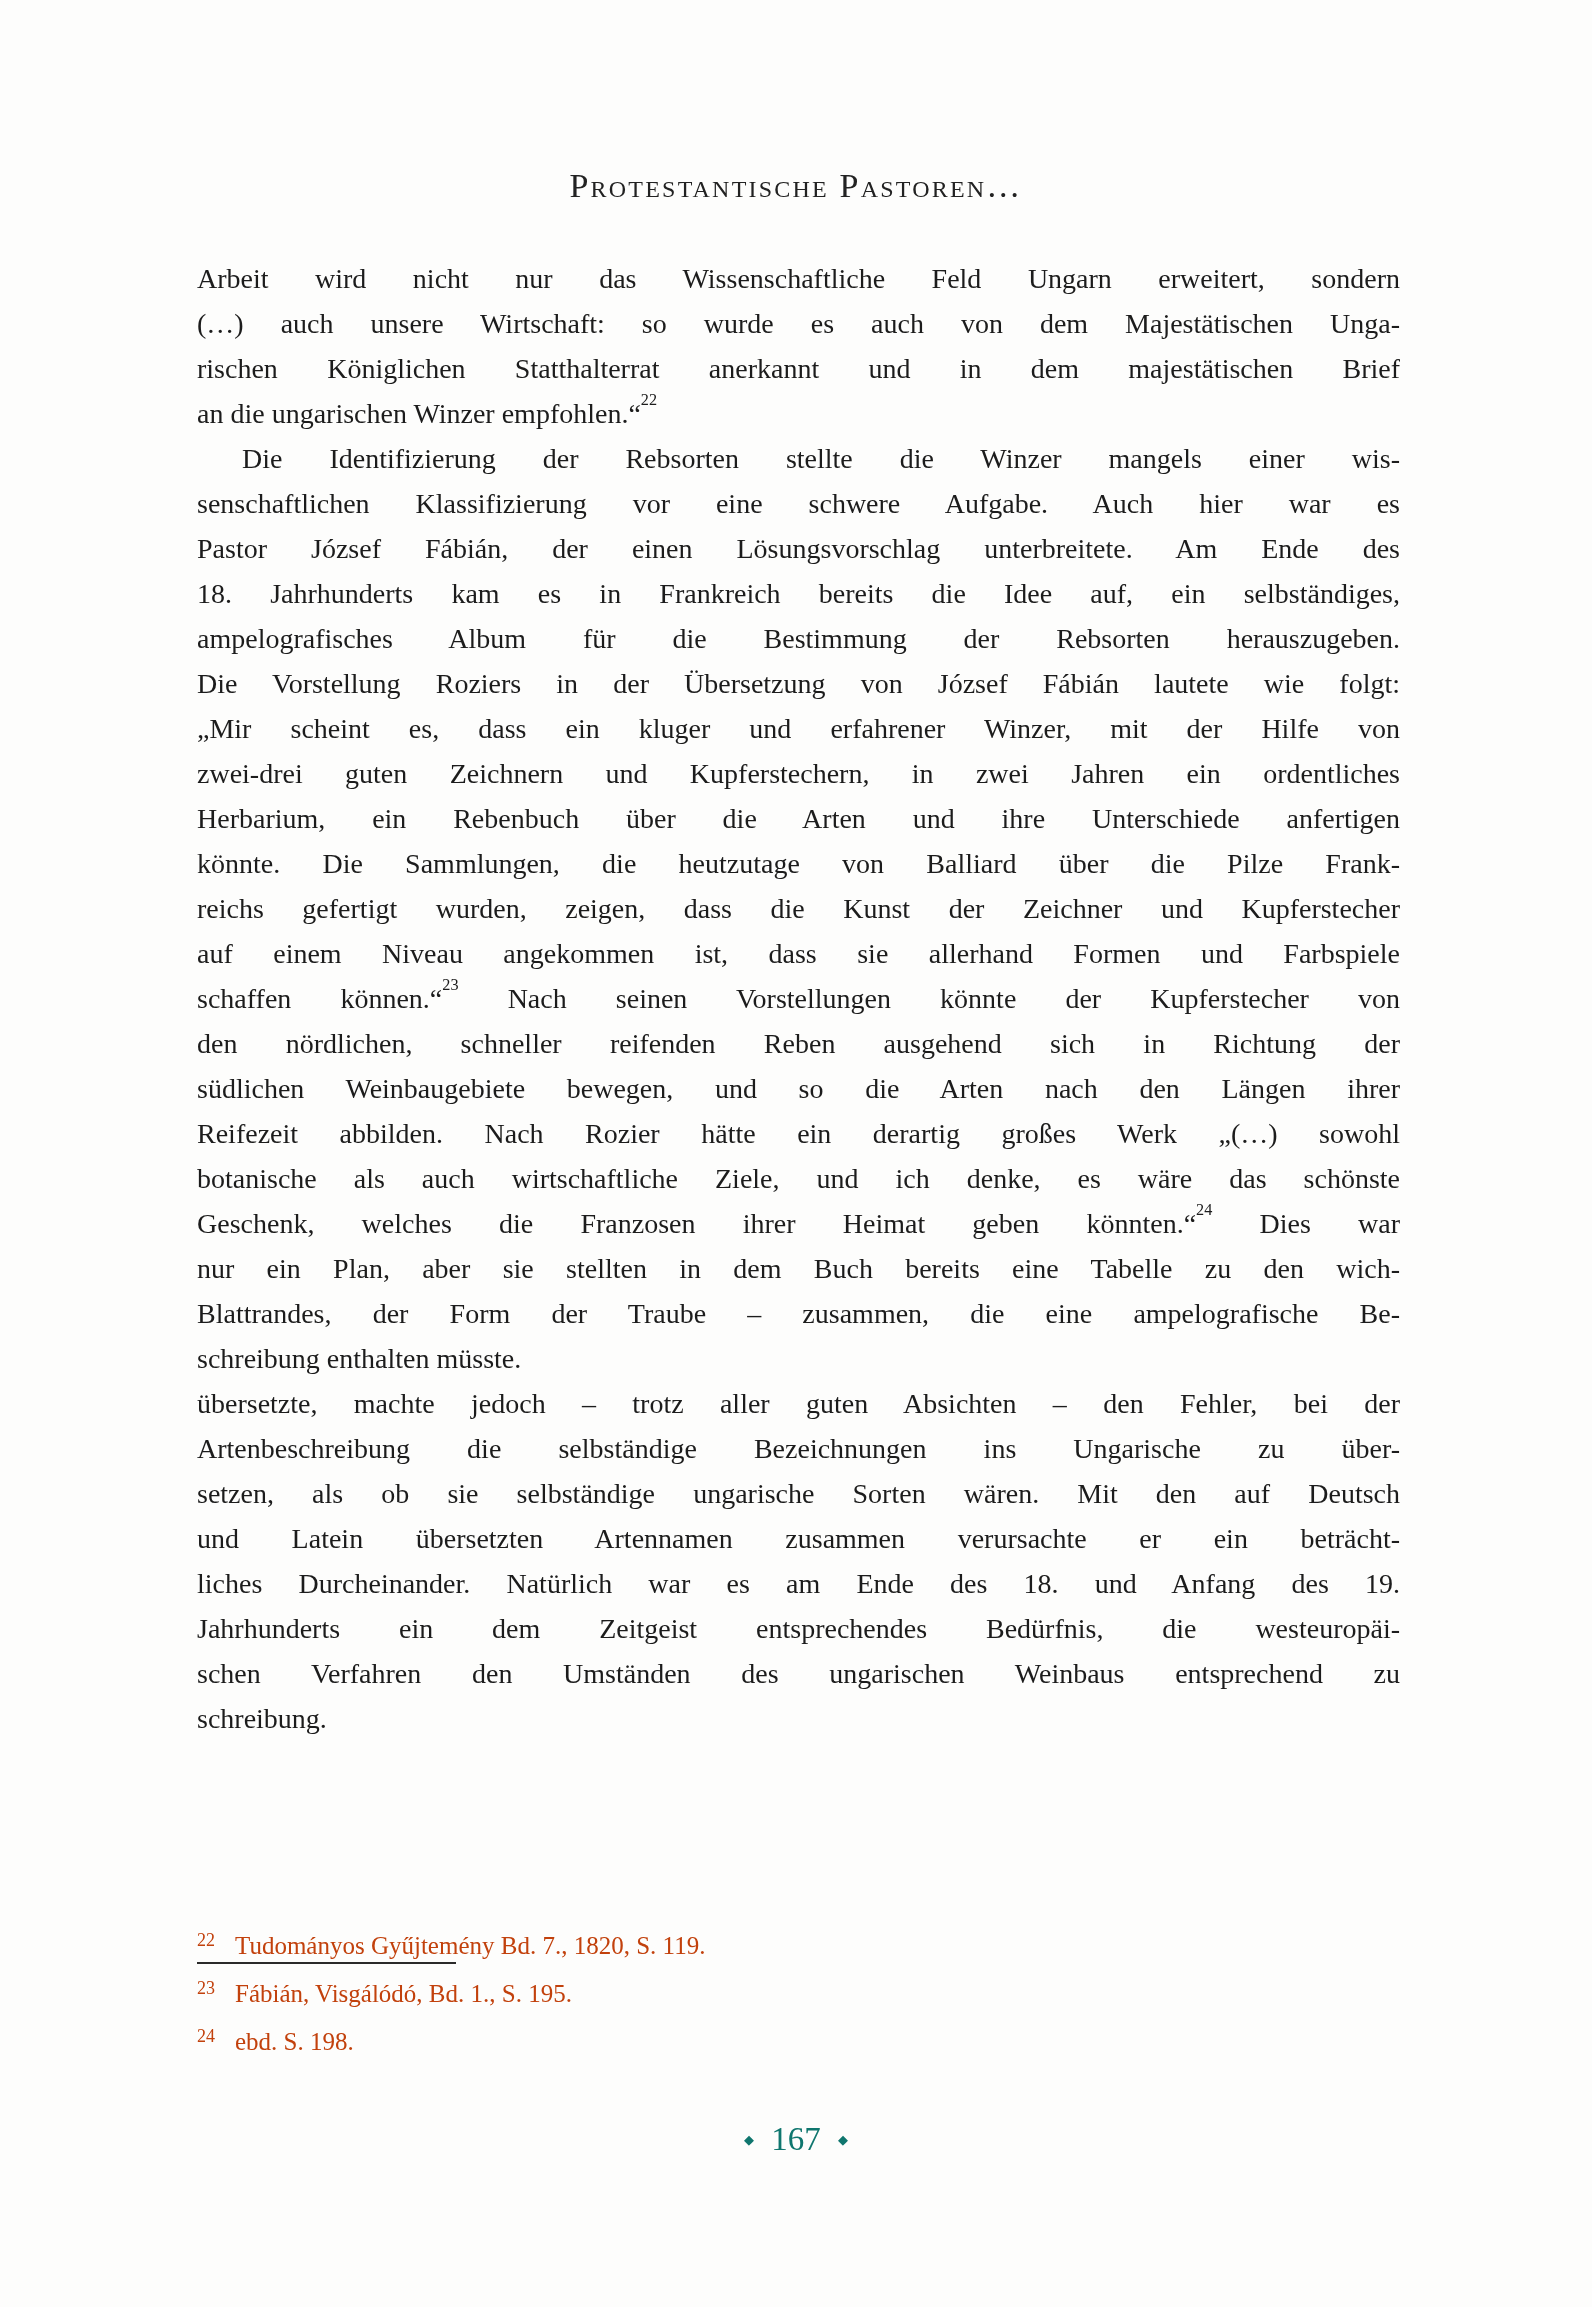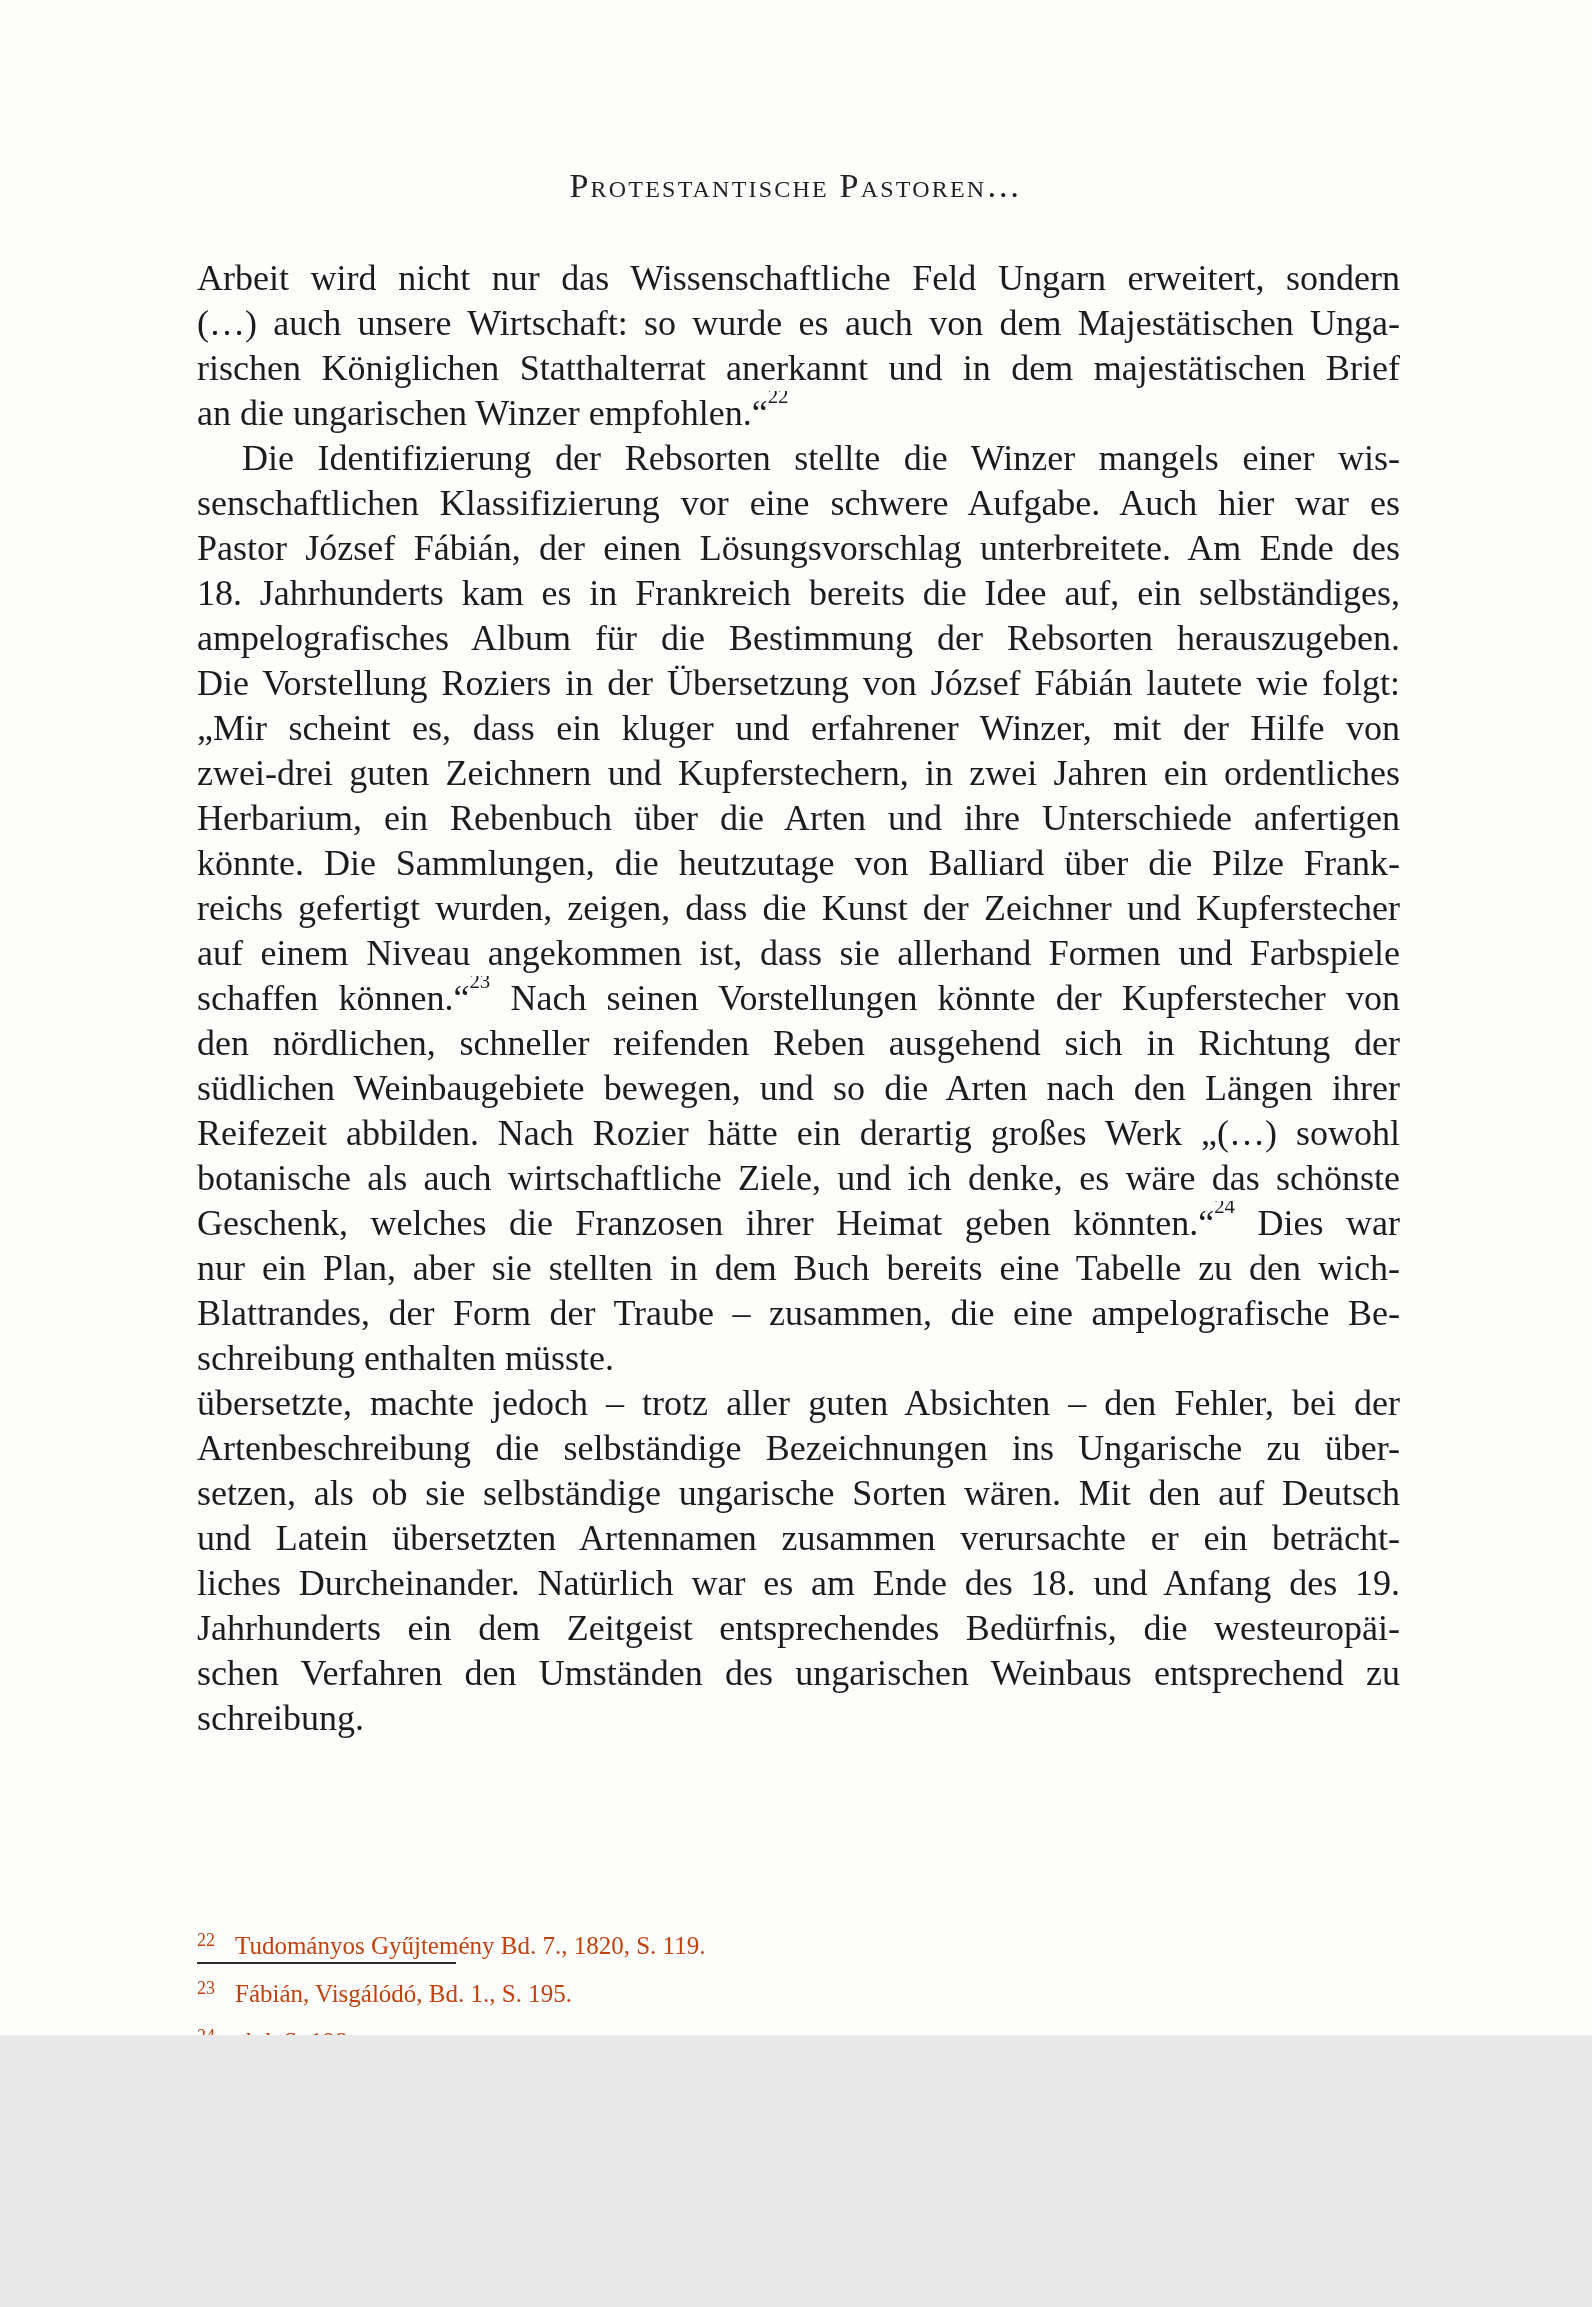--- a/index.html
+++ b/index.html
@@ -1,20 +1,20 @@
 <!DOCTYPE html>
 <html style="font-size:14px"><head>
 <meta charset="utf-8">
 <style>
   html, body { margin: 0; padding: 0; }
   body { background: #e8e8e8; }
   .page {
     position: relative;
     width: 1592px;
-    height: 2035px;
+    height: 2307px;
     margin: 0 auto;
     background: #fdfdfc;
     color: #1d1d1d;
     font-family: "Liberation Serif", "DejaVu Serif", serif;
     overflow: hidden;
   }
   .running-header {
     position: absolute;
     top: 167px;
     left: 0;
@@ -23,21 +23,21 @@
     font-size: 34px;
     font-variant: small-caps;
     letter-spacing: 2.2px;
     color: #222;
   }
   .body-text {
     position: absolute;
     left: 197px;
     top: 256px;
     width: 1203px;
-    font-size: 36px;
+    font-size: 28px;
     line-height: 45px;
     color: #1c1c1c;
   }
   .para { margin: 0; }
   .line {
     text-align: justify;
     text-align-last: justify;
     height: 45px;
     overflow: hidden;
   }

